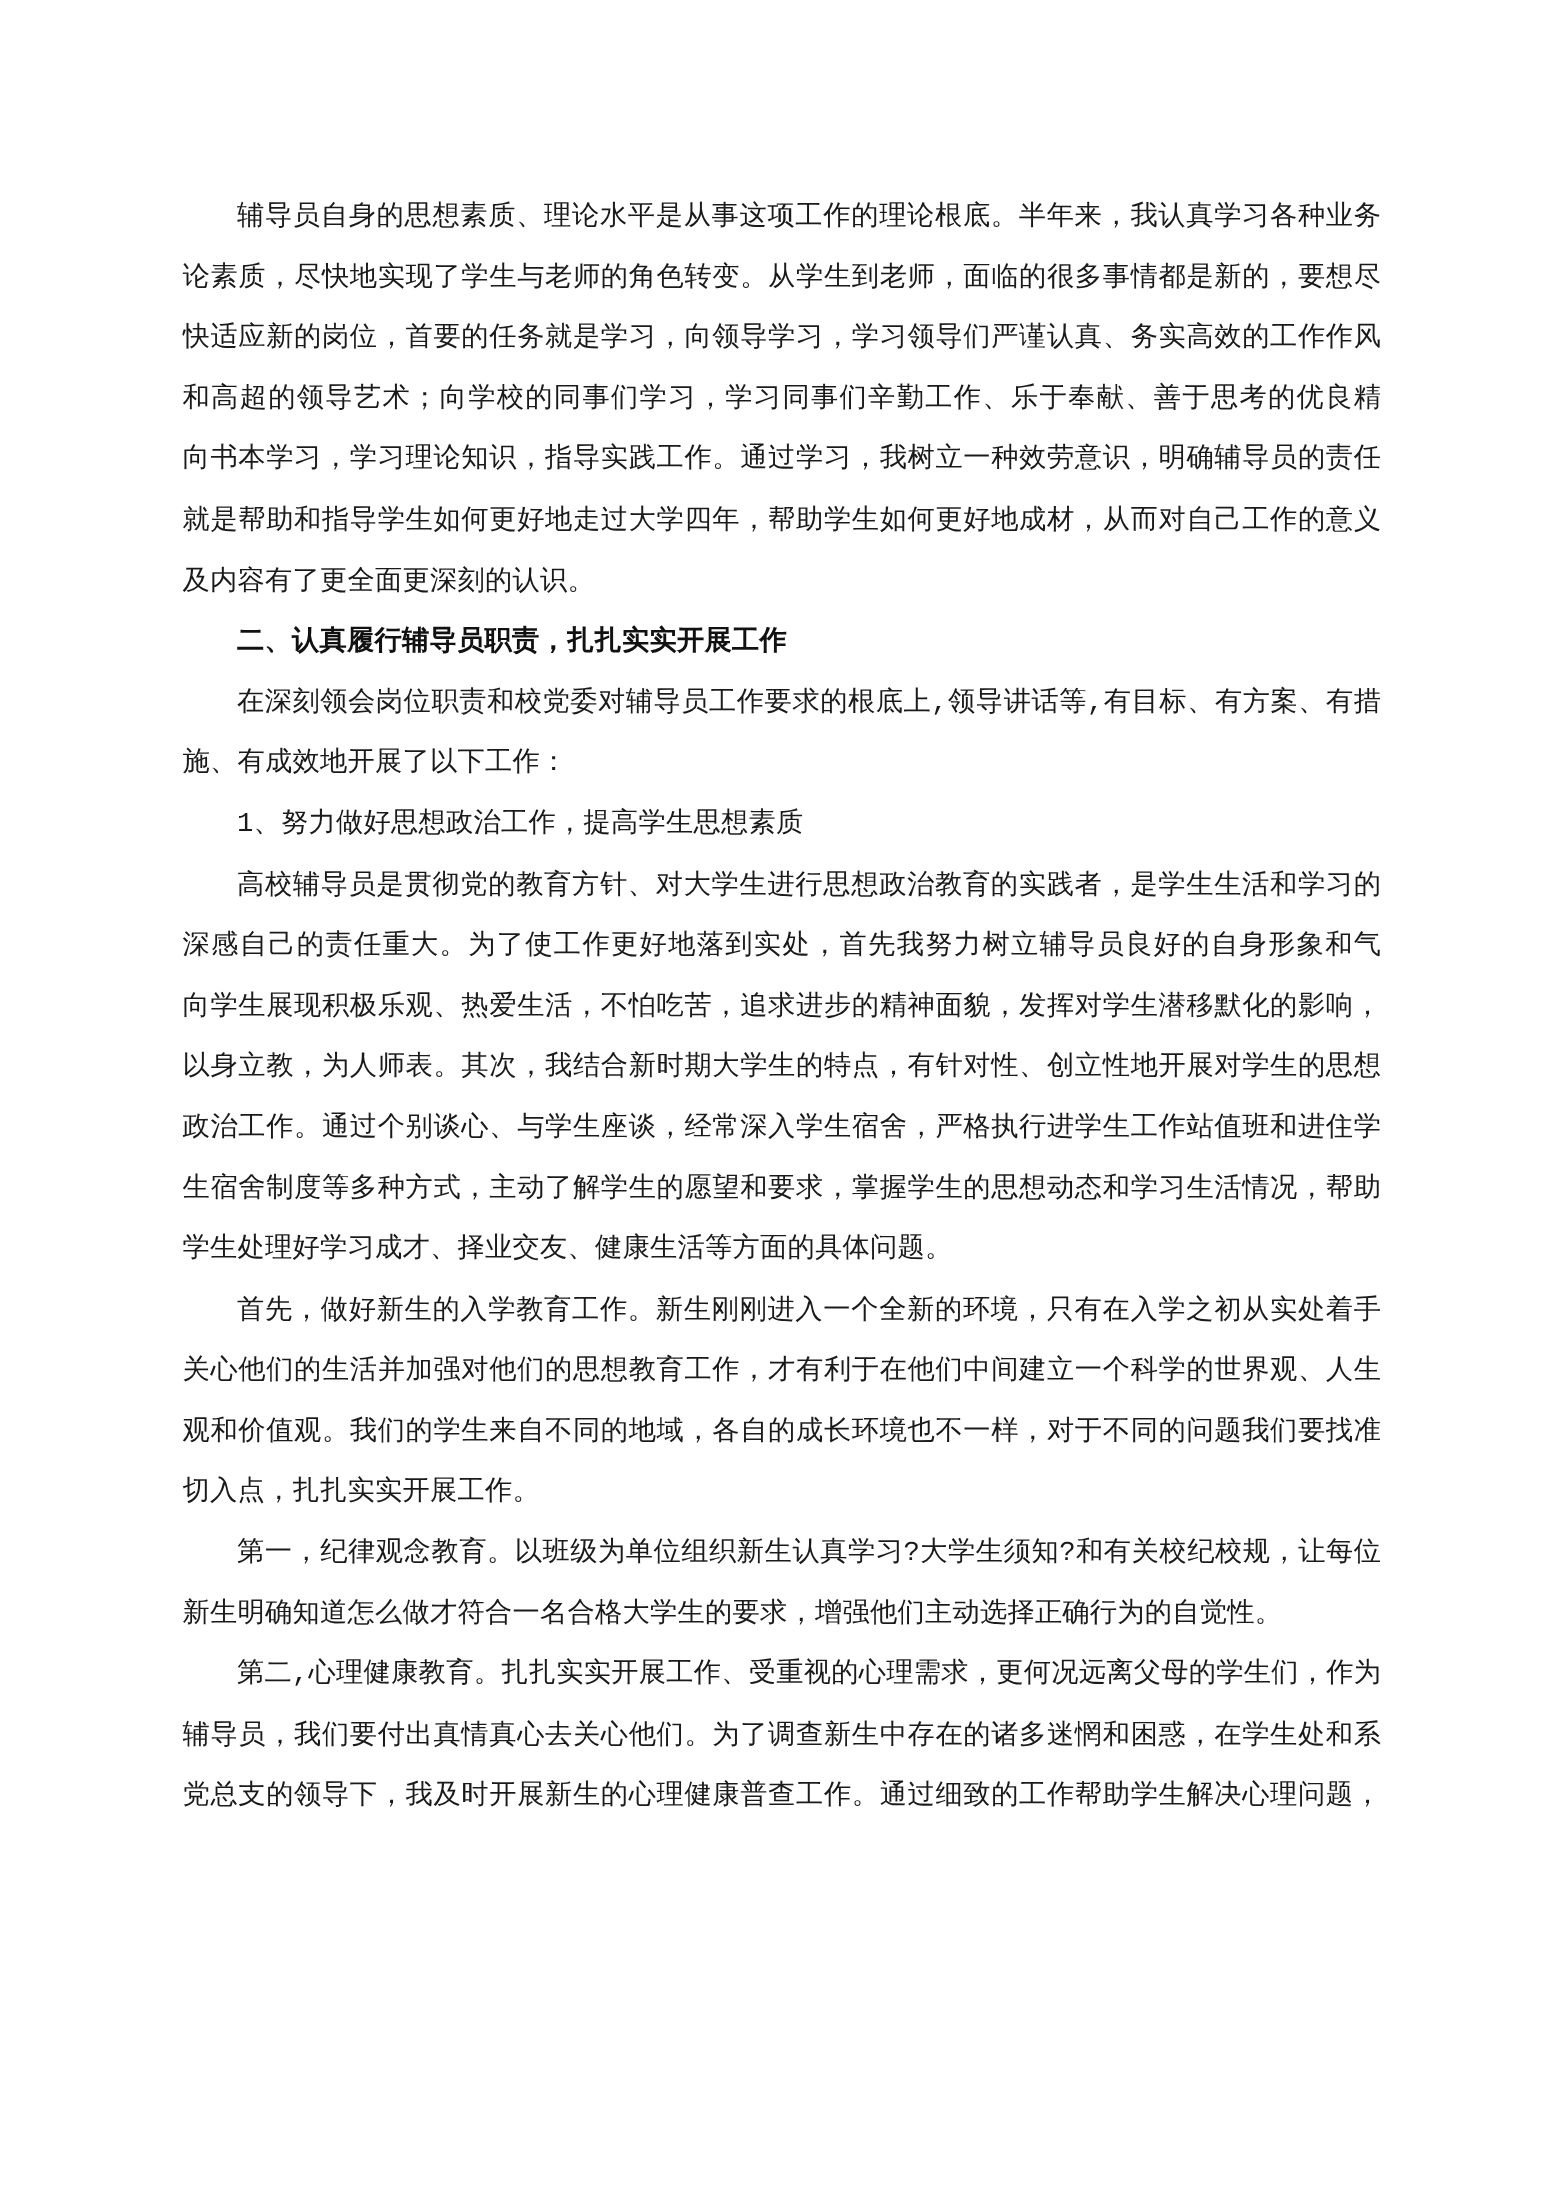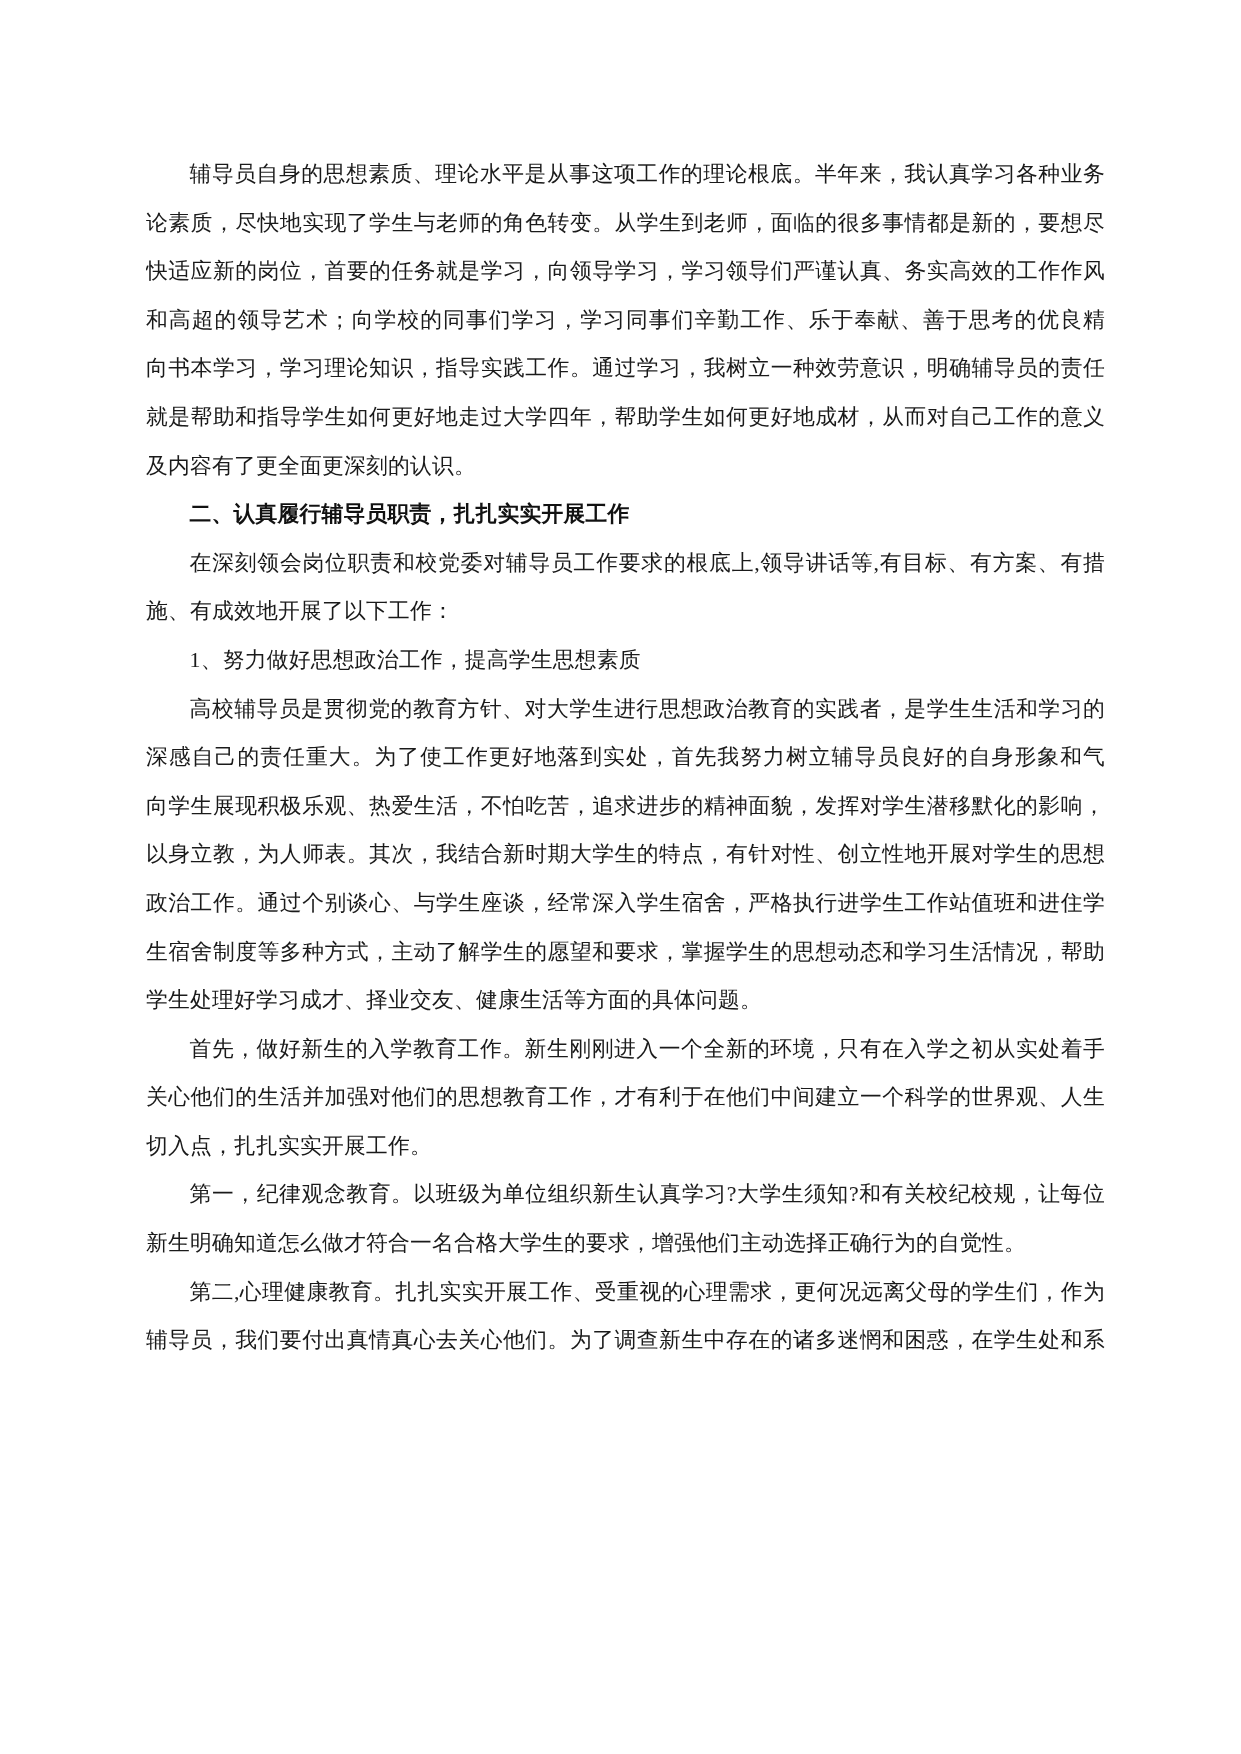--- a/index.html
+++ b/index.html
@@ -13,20 +13,21 @@
     height: 1754px;
     background: #ffffff;
     overflow: hidden;
     font-family: "Liberation Serif", "DejaVu Serif", serif;
   }
   .doc-body {
     position: absolute;
     left: 146px;
     top: 150px;
     width: 959px;
+    font-family: Liberation Mono, monospace;
   }
   .line {
     font-size: 21.8px;
     line-height: 48.6px;
     height: 48.6px;
     color: #1a1a1a;
     white-space: normal;
     overflow: hidden;
     text-align: left;
     letter-spacing: 0.2px;
@@ -63,19 +64,21 @@
       <div class="line first">1、努力做好思想政治工作，提高学生思想素质</div>
       <div class="line full first">高校辅导员是贯彻党的教育方针、对大学生进行思想政治教育的实践者，是学生生活和学习的</div>
       <div class="line full">深感自己的责任重大。为了使工作更好地落到实处，首先我努力树立辅导员良好的自身形象和气质，</div>
       <div class="line full">向学生展现积极乐观、热爱生活，不怕吃苦，追求进步的精神面貌，发挥对学生潜移默化的影响，</div>
       <div class="line full">以身立教，为人师表。其次，我结合新时期大学生的特点，有针对性、创立性地开展对学生的思想</div>
       <div class="line full">政治工作。通过个别谈心、与学生座谈，经常深入学生宿舍，严格执行进学生工作站值班和进住学</div>
       <div class="line full">生宿舍制度等多种方式，主动了解学生的愿望和要求，掌握学生的思想动态和学习生活情况，帮助</div>
       <div class="line">学生处理好学习成才、择业交友、健康生活等方面的具体问题。</div>
       <div class="line full first">首先，做好新生的入学教育工作。新生刚刚进入一个全新的环境，只有在入学之初从实处着手</div>
       <div class="line full">关心他们的生活并加强对他们的思想教育工作，才有利于在他们中间建立一个科学的世界观、人生</div>
+      <div class="line full">观和价值观。我们的学生来自不同的地域，各自的成长环境也不一样，对于不同的问题我们要找准</div>
       <div class="line">切入点，扎扎实实开展工作。</div>
       <div class="line full first">第一，纪律观念教育。以班级为单位组织新生认真学习?大学生须知?和有关校纪校规，让每位</div>
       <div class="line">新生明确知道怎么做才符合一名合格大学生的要求，增强他们主动选择正确行为的自觉性。</div>
       <div class="line full first">第二,心理健康教育。扎扎实实开展工作、受重视的心理需求，更何况远离父母的学生们，作为</div>
       <div class="line full">辅导员，我们要付出真情真心去关心他们。为了调查新生中存在的诸多迷惘和困惑，在学生处和系</div>
+      <div class="line full">党总支的领导下，我及时开展新生的心理健康普查工作。通过细致的工作帮助学生解决心理问题，</div>
     </div>
 </div>
 
 </body></html>

